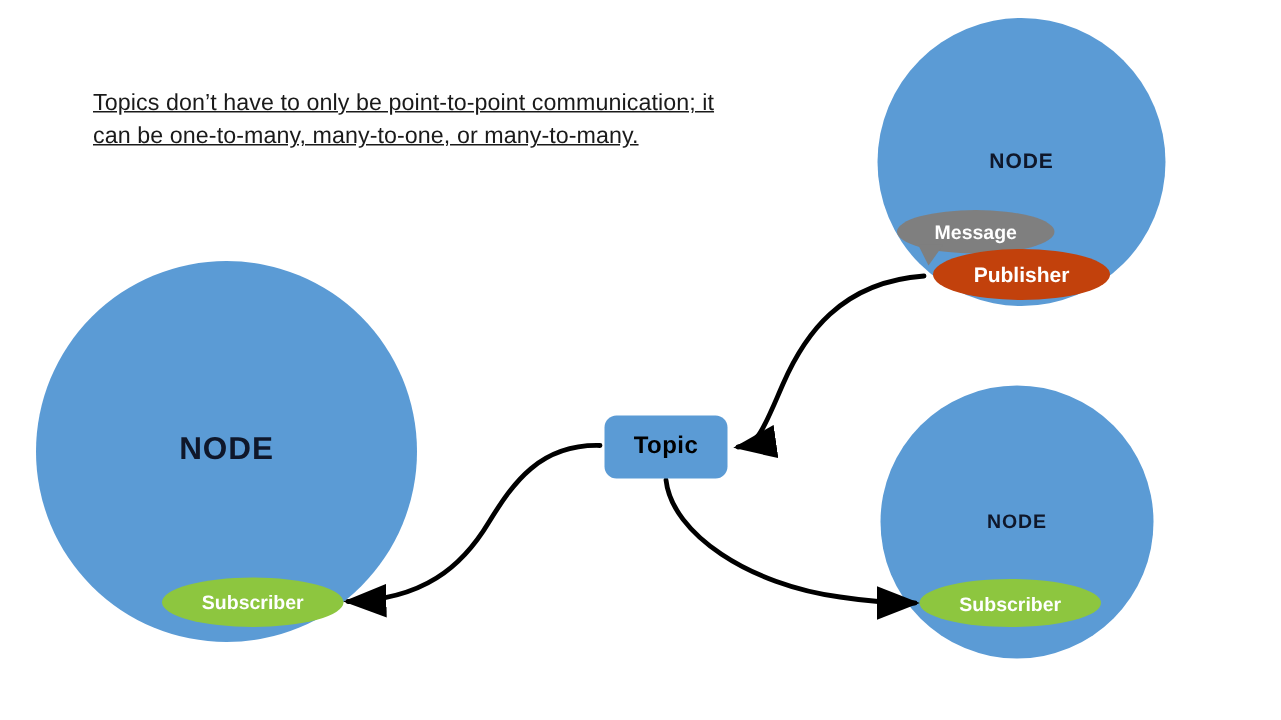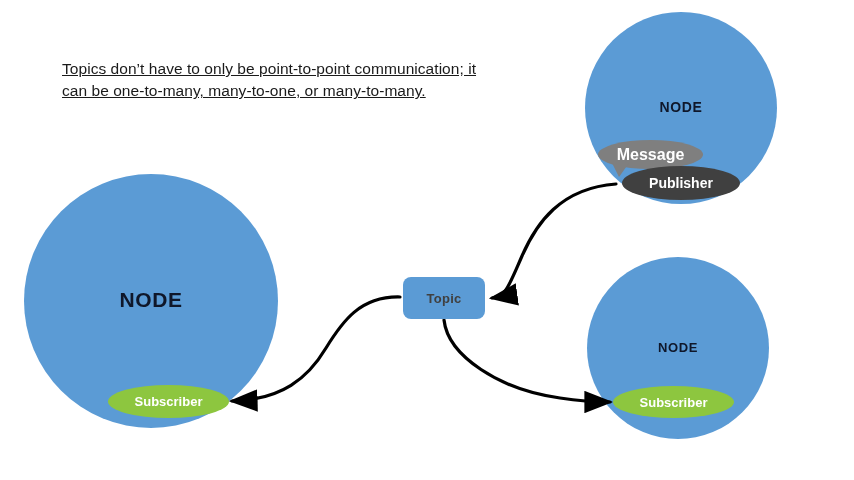--- a/index.html
+++ b/index.html
@@ -61,23 +61,23 @@
     font-weight: bold;
     white-space: nowrap;
   }
   .topic-box {
     position: absolute;
     background: #5B9BD5;
     border-radius: 8px;
     display: flex;
     align-items: center;
     justify-content: center;
-    color: #404040;
+    color: #000000;
     font-weight: bold;
-    font-size: 13px;
+    font-size: 16px;
     letter-spacing: 0.3px;
   }
   .bubble-tail {
     position: absolute;
     width: 0;
     height: 0;
   }
 </style>
 </head>
 <body>
@@ -104,26 +104,26 @@
         <path d="M 0 0 L 9 3.5 L 0 7 z" fill="#000000"></path>
       </marker>
     </defs>
     <g id="arrow-group" fill="none" stroke="#000000" stroke-width="3.2" stroke-linecap="round">
         <path d="M 616 184 C 560 188 536 224 522 256 C 508 288 506 296 492 298" marker-end="url(#arrowhead)"></path>
         <path d="M 400 297 C 360 296 342 322 326 348 C 308 378 282 400 232 401" marker-end="url(#arrowhead)"></path>
         <path d="M 444 320 C 448 356 500 390 560 398 C 586 402 600 402 610 402" marker-end="url(#arrowhead)"></path>
       </g>
   </svg>
 
-  <div class="ellipse" id="message-ellipse" style="left: 598px; top: 140px; width: 105px; height: 29px; background: rgb(127, 127, 127); font-size: 16px;">
+  <div class="ellipse" id="message-ellipse" style="left: 598px; top: 140px; width: 105px; height: 29px; background: rgb(127, 127, 127); font-size: 13px;">
     <span>Message</span>
   </div>
   <div class="bubble-tail" id="message-tail" style="left: 612px; top: 163px; border-left: 7px solid transparent; border-right: 10px solid transparent; border-top: 14px solid rgb(127, 127, 127);"></div>
 
-  <div class="ellipse" id="publisher-ellipse" style="left: 622px; top: 166px; width: 118px; height: 34px; background: #404040; font-size: 14px;">
+  <div class="ellipse" id="publisher-ellipse" style="left: 622px; top: 166px; width: 118px; height: 34px; background: #c2410c; font-size: 14px;">
     <span>Publisher</span>
   </div>
 
   <div class="ellipse" id="subscriber-left" style="left: 108px; top: 385px; width: 121px; height: 33px; background: rgb(141, 198, 63); font-size: 13px;">
     <span>Subscriber</span>
   </div>
 
   <div class="ellipse" id="subscriber-br" style="left: 613px; top: 386px; width: 121px; height: 32px; background: rgb(141, 198, 63); font-size: 13px;">
     <span>Subscriber</span>
   </div>

